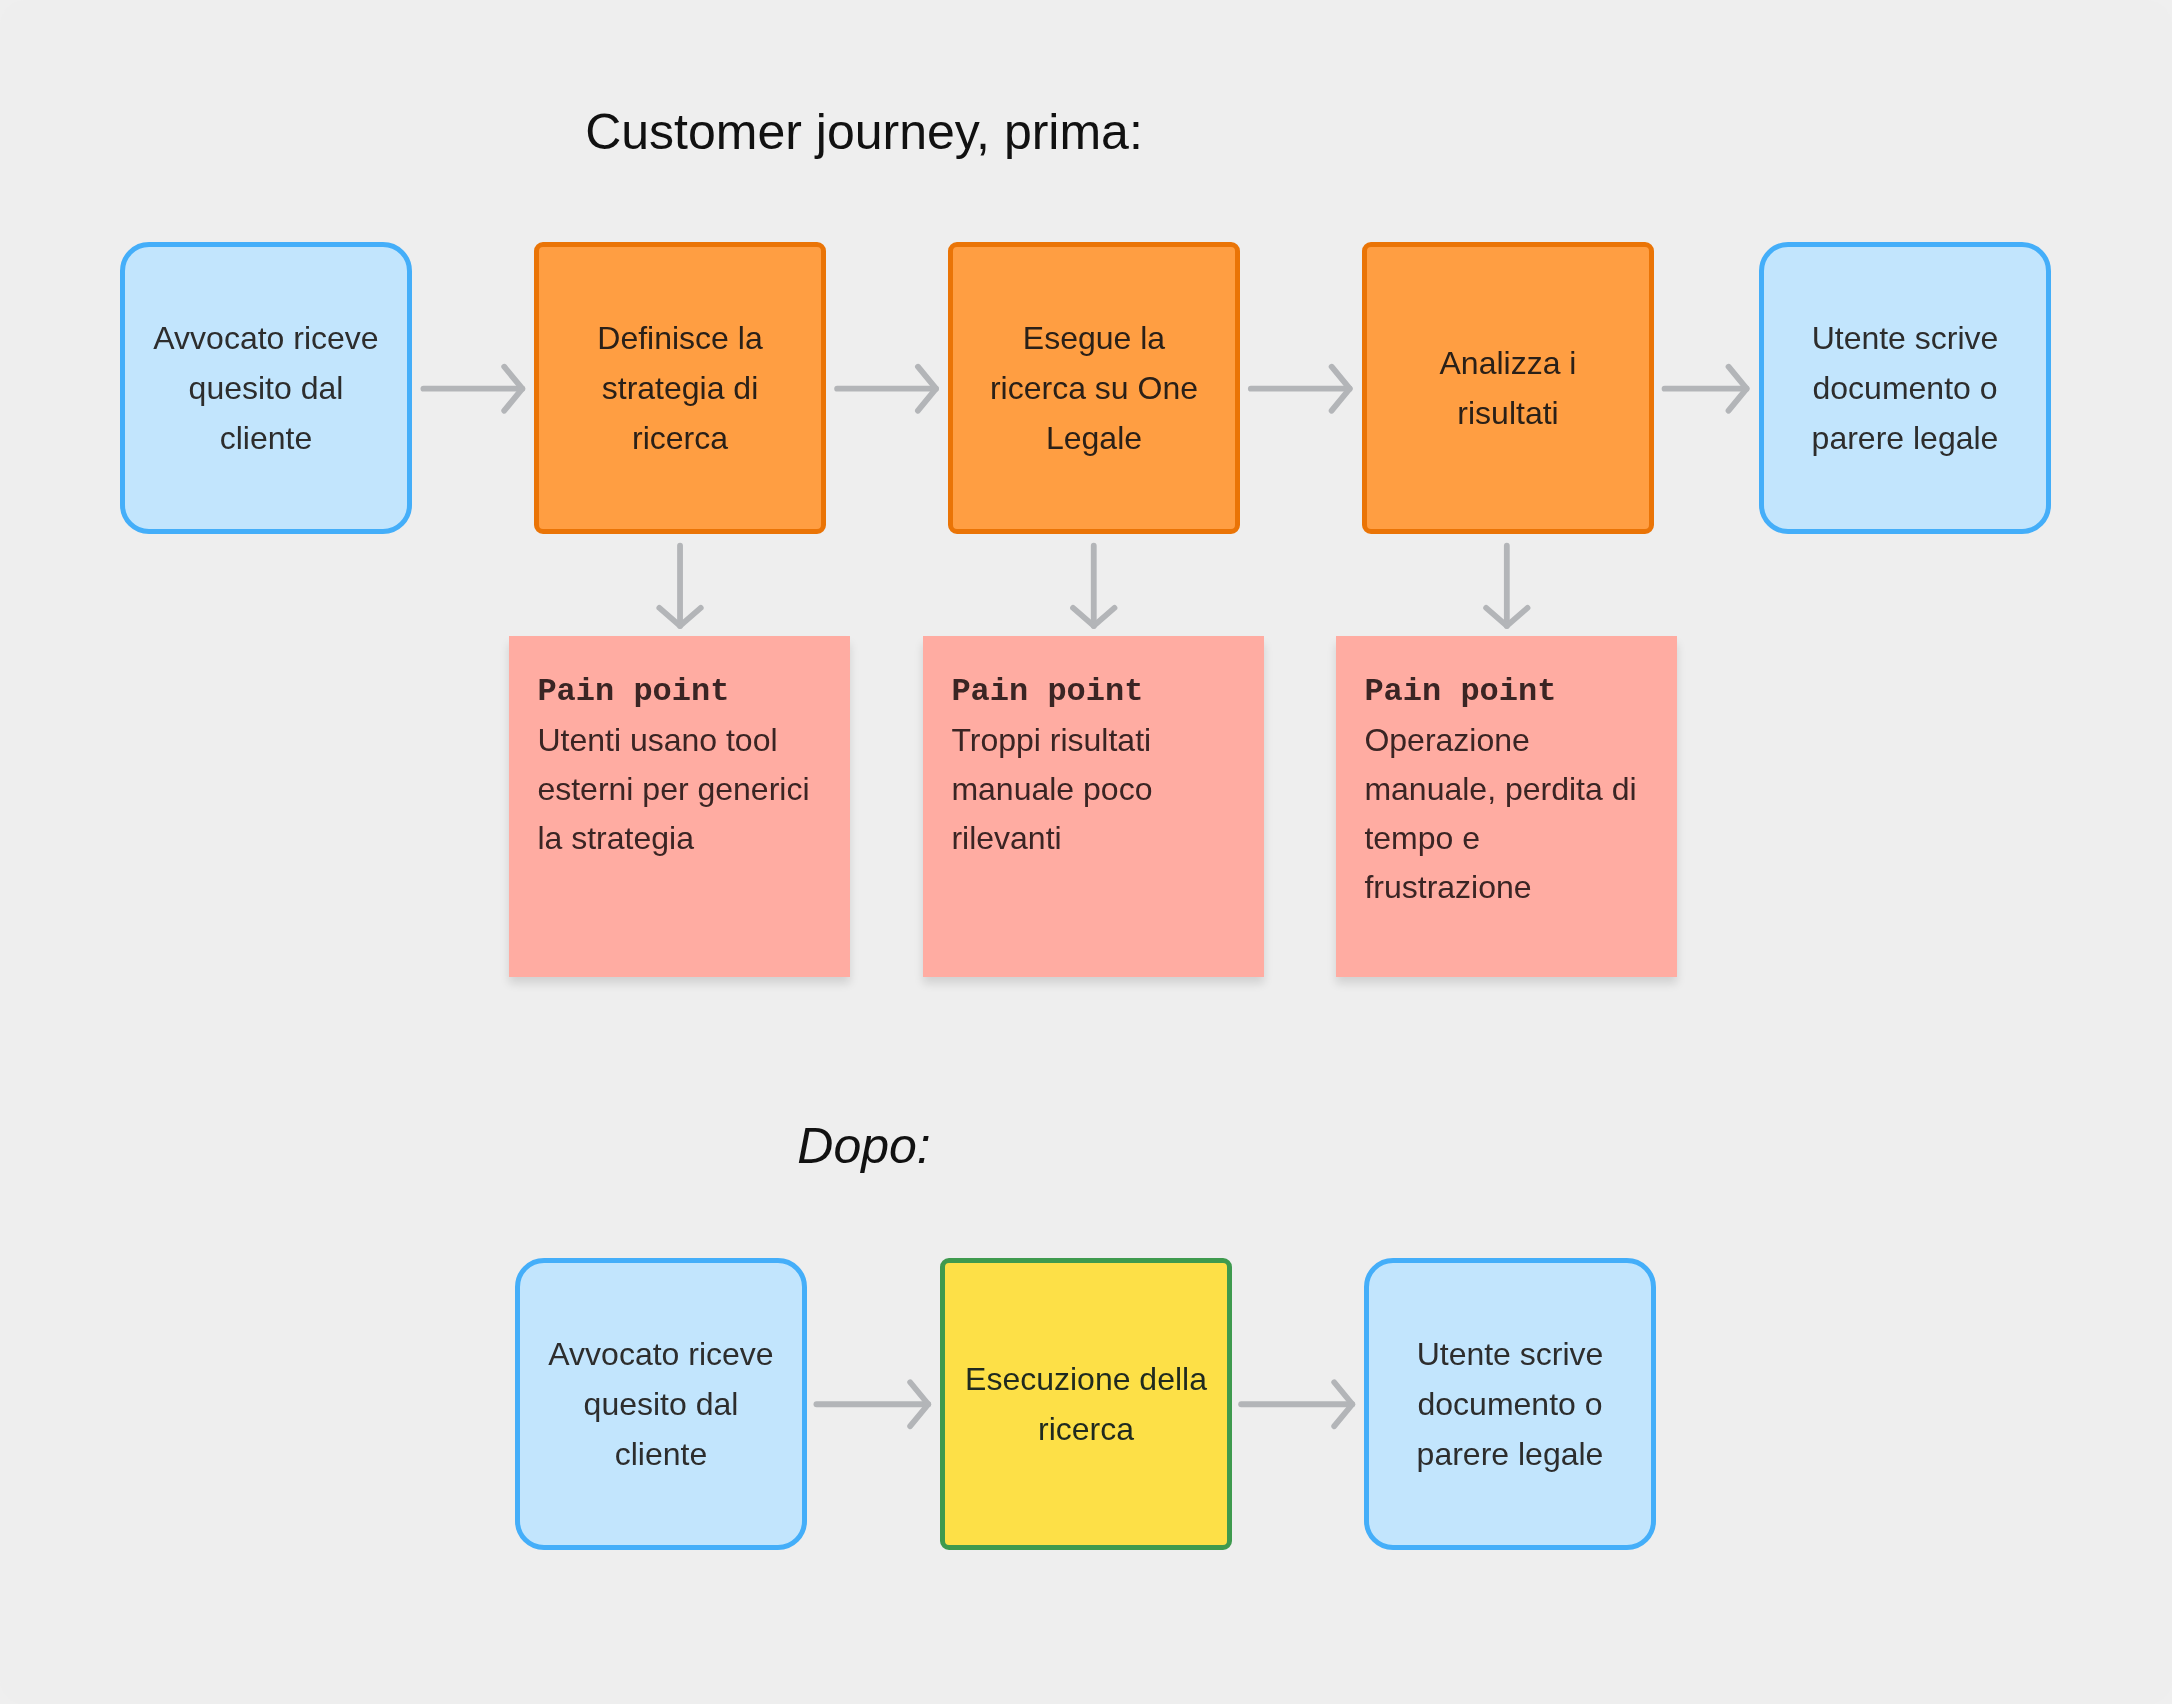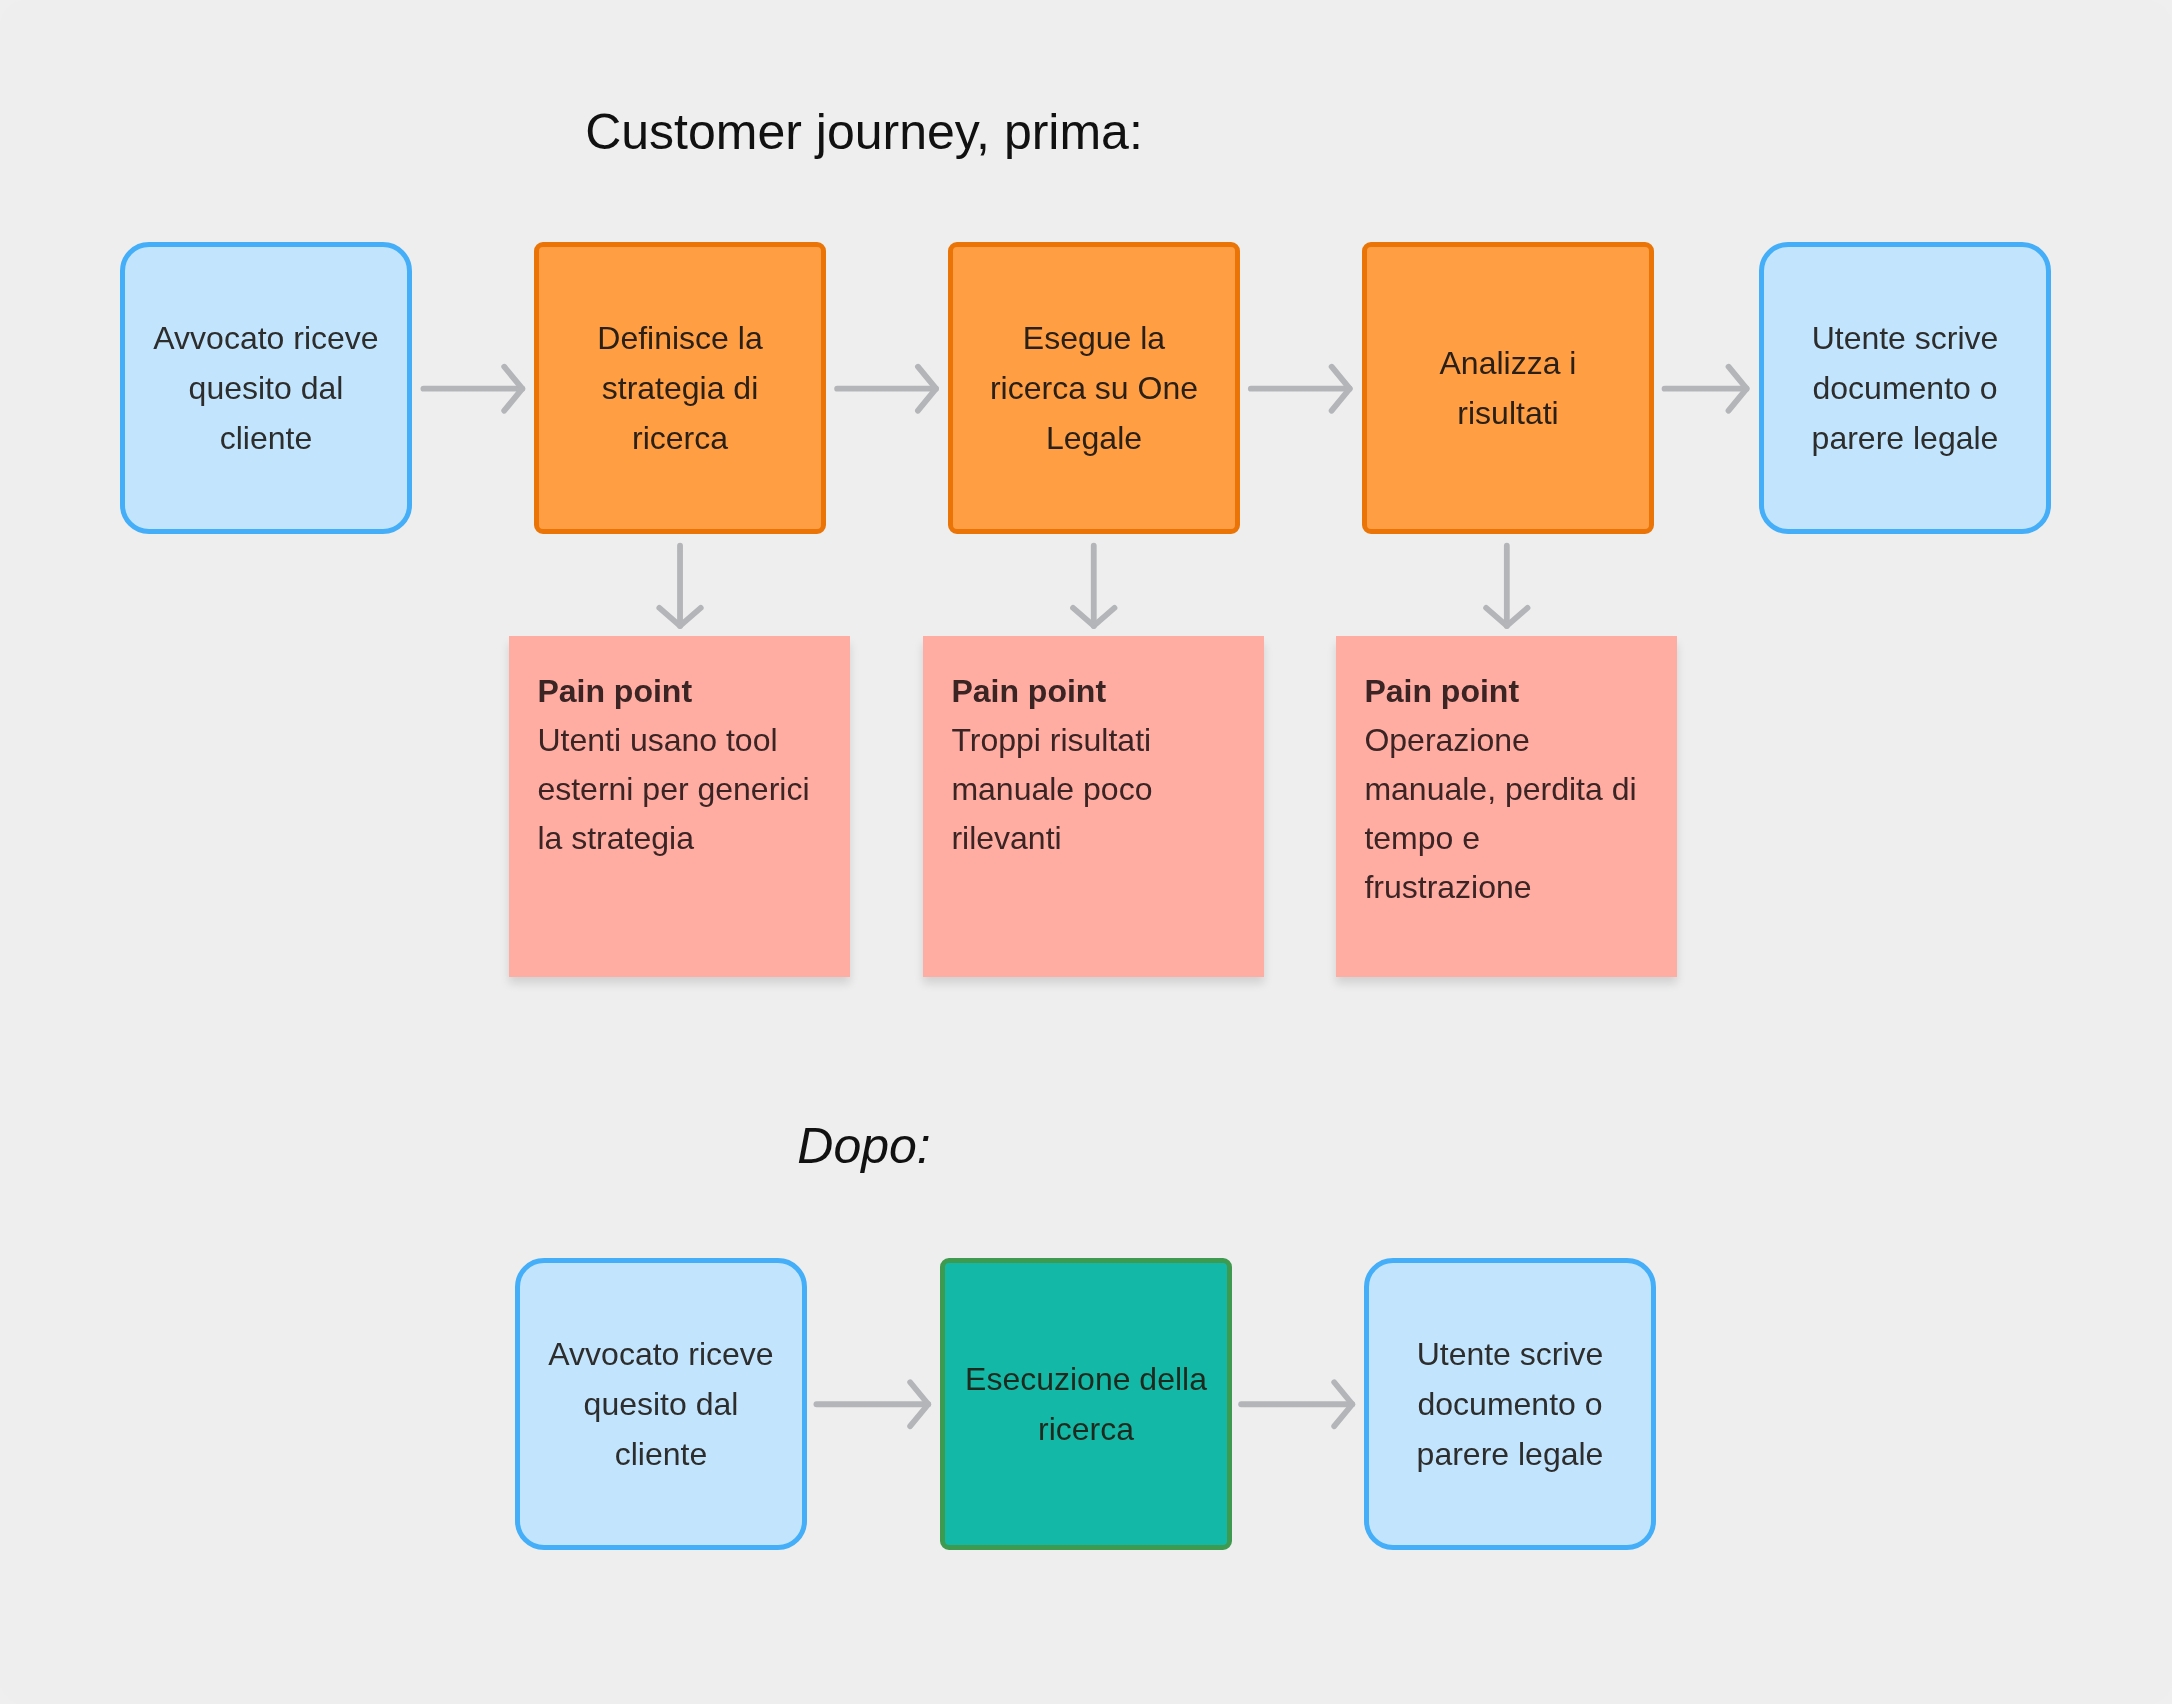--- a/index.html
+++ b/index.html
@@ -22,30 +22,30 @@
     position: absolute; box-sizing: border-box;
     width: 292px; height: 292px;
     border-radius: 9px; border: 5.2px solid;
     display: flex; align-items: center; justify-content: center;
     text-align: center;
     font-size: 32px; line-height: 50px; color: #2d2d2d;
     padding: 0 19.4px;
   }
   .box.blue { background: #c2e5fd; border-color: #44aef9; border-radius: 29px; }
   .box.orange { background: #ff9e42; border-color: #ea7406; color: #2a2018; }
-  .box.green { background: #14b8a6; border-color: #3e9a4e; color: #1f2a1f; }
+  .box.green { background: #fde047; border-color: #3e9a4e; color: #1f2a1f; }
   .sticky {
     position: absolute; box-sizing: border-box;
     width: 341px; height: 341px;
     background: #ffaca2;
     box-shadow: 0 6.5px 9px rgba(0,0,0,0.12);
     padding: 31px 28.4px;
     font-size: 32px; line-height: 49px; color: #3a2524;
   }
-  .sticky .hd { font-weight: 700; }
+  .sticky .hd { font-weight: 700; font-family: Liberation Mono, monospace; }
   svg.arrows { position: absolute; left: 0; top: 0; }
 </style>
 </head>
 <body>
 
 <div class="canvas">
 
   <div class="title" style="top:103px;">Customer journey, prima:</div>
 
   <div class="box blue" style="left:120px; top:242px;">

